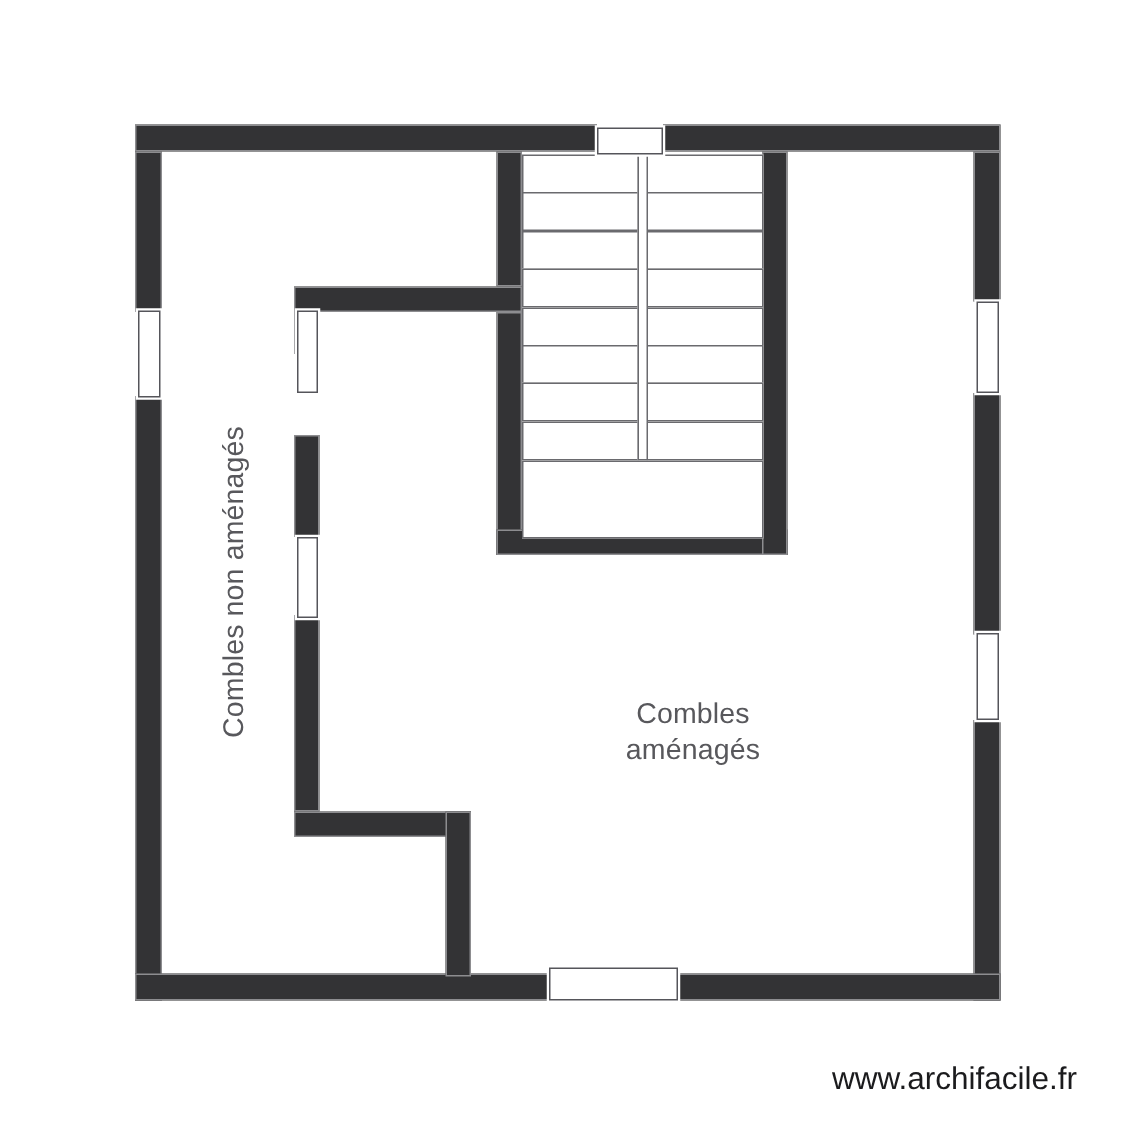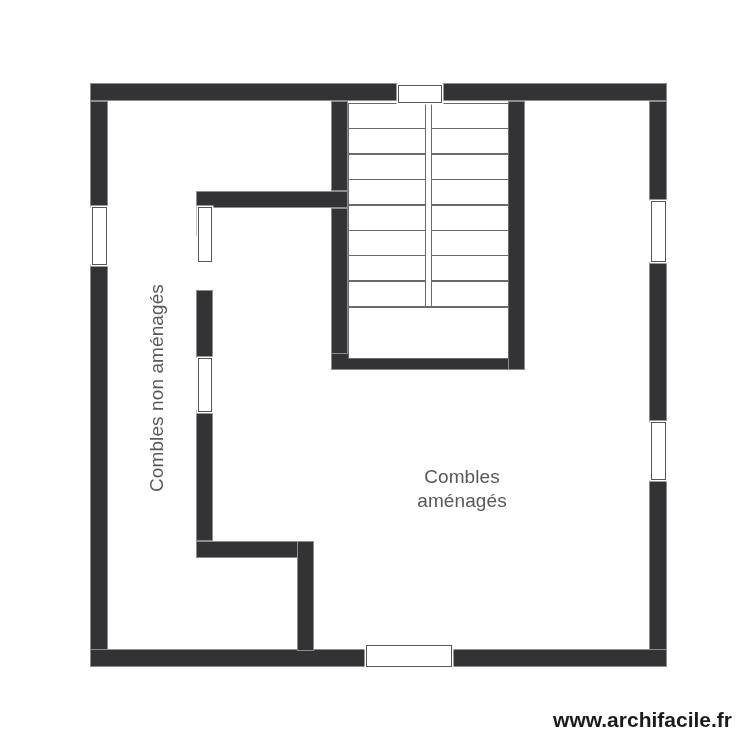--- a/index.html
+++ b/index.html
@@ -128,14 +128,14 @@
       <div class="window" style="left: 366px; top: 645px; width: 86px; height: 22px;"></div>
       <div class="window" style="left: 198px; top: 207px; width: 14px; height: 55px;"></div>
       <div class="window" style="left: 198px; top: 358px; width: 14px; height: 54px;"></div>
     </div>
 
   <div class="room-label vertical" id="label-combles-non-amenages" style="font-size: 19px; left: 157px; top: 388px; width: 0px; height: 0px; display: flex; align-items: center; justify-content: center; transform: rotate(-90deg);">Combles non aménagés</div>
 
   <div class="room-label" id="label-combles-amenages" style="font-size: 19px; left: 462px; top: 489px; width: 0px; height: 0px; display: flex; align-items: center; justify-content: center; flex-direction: column;">Combles
 aménagés</div>
 
-  <div class="footer-text" id="footer-url" style="right: 18px; bottom: 18px; font-weight: bold;">www.archifacile.fr</div>
+  <div class="footer-text" id="footer-url" style="right: 32px; bottom: 18px;">www.archifacile.fr</div>
 </div>
 
 </body></html>

